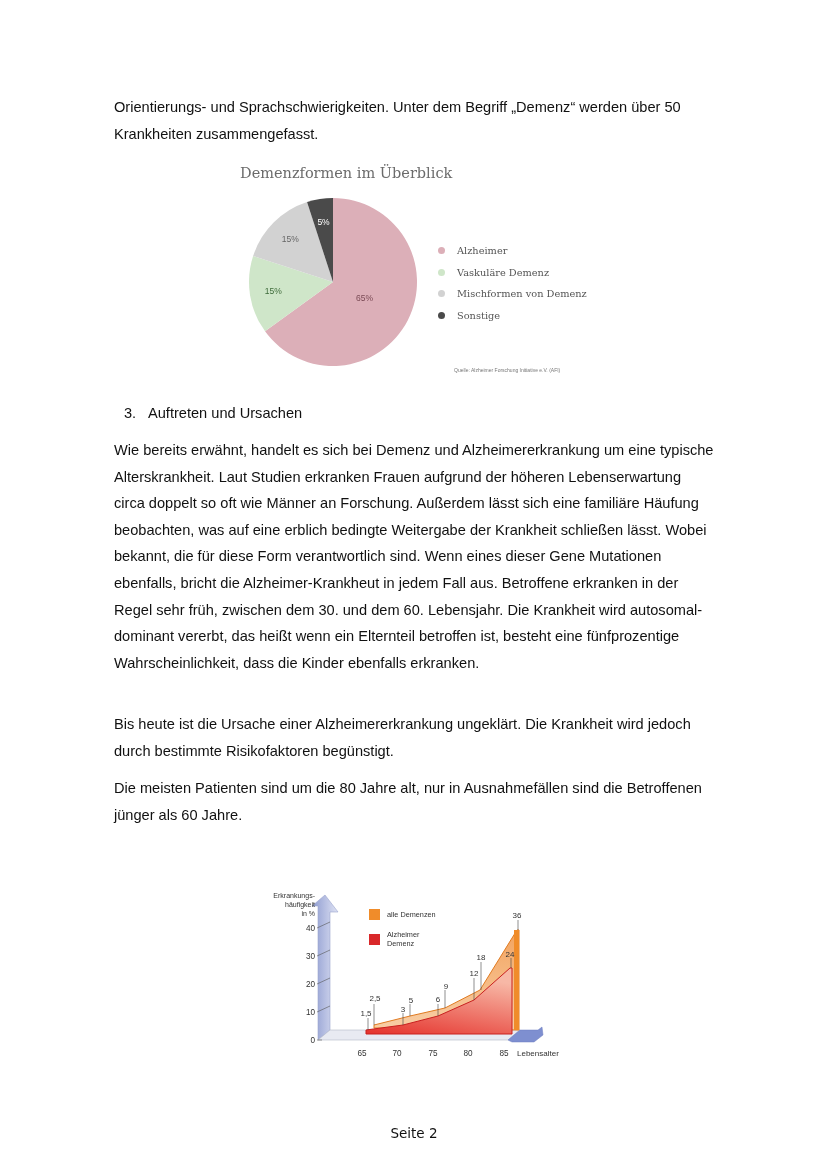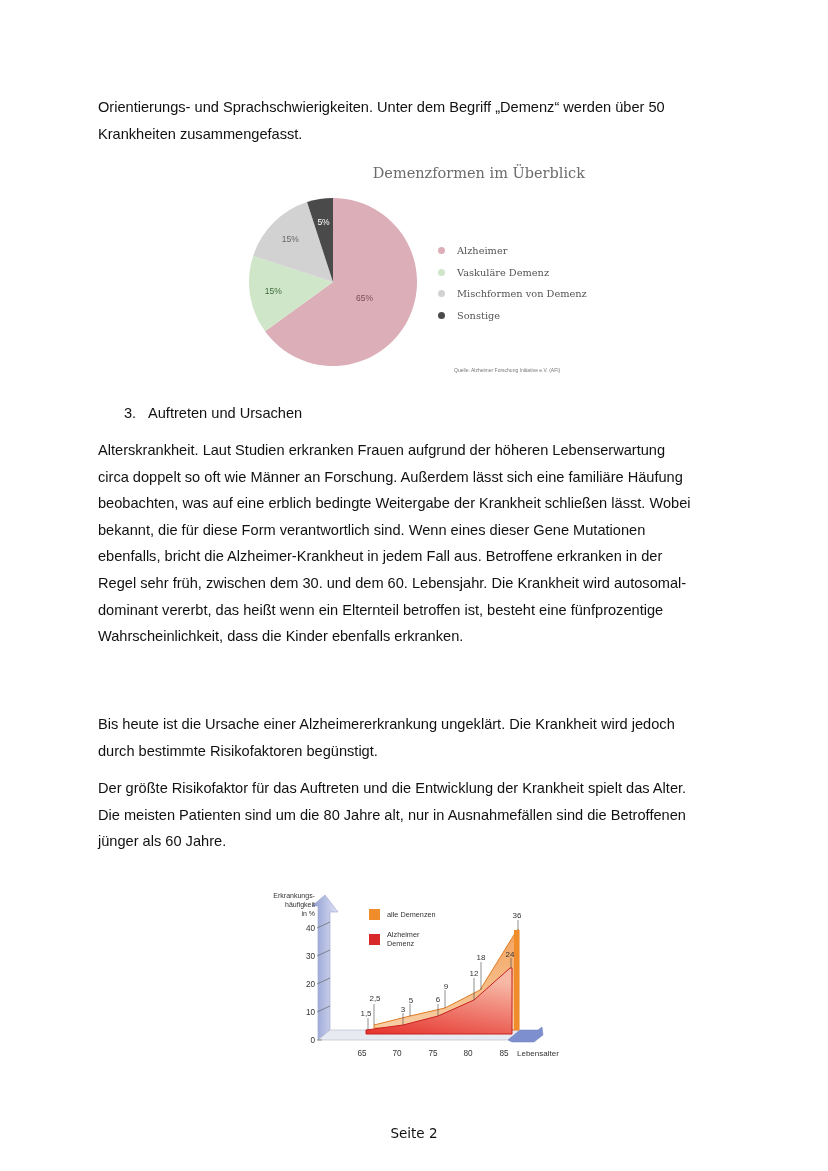--- a/index.html
+++ b/index.html
@@ -1,22 +1,22 @@
 <!DOCTYPE html>
 <html><head>
 <meta charset="utf-8">
 <style>
   html, body { margin: 0; padding: 0; background: #ffffff; }
   body { width: 828px; height: 1171px; position: relative; overflow: hidden;
          font-family: "Liberation Sans", sans-serif; color: #111; }
   .p { position: absolute; left: 98px; width: 640px; font-size: 14.6px; line-height: 26.6px; margin: 0; }
-  .p span { display: block; white-space: nowrap; }
+  .p span { display: block; white-space: nowrap; margin-left: 16px; }
   .heading { position: absolute; left: 124px; top: 402px; font-size: 14.6px; line-height: 22px; }
   .heading .num { display: inline-block; width: 24px; }
-  .pie-title { position: absolute; left: 240px; width: 345px; top: 165px; text-align: right;
+  .pie-title { position: absolute; left: 240px; width: 345px; top: 165px; text-align: left;
                font-family: "DejaVu Serif", serif; font-size: 14.5px; color: #6b6b6b; }
   .legend { position: absolute; left: 438px; top: 240px; font-family: "DejaVu Serif", serif;
             font-size: 9.8px; color: #555; }
   .legend .row { display: flex; align-items: center; height: 21.5px; }
   .legend .dot { width: 7px; height: 7px; border-radius: 50%; margin-right: 12px; }
   .source { position: absolute; left: 454px; top: 367px; font-size: 5px; color: #777; }
   .footer { position: absolute; left: 0; width: 828px; top: 1085px; text-align: center;
             font-family: "DejaVu Sans", sans-serif; font-size: 13.5px; color: #111; margin-top: 40px; }
   svg text { font-family: "Liberation Sans", sans-serif; }
 </style>
@@ -63,37 +63,37 @@
     <span>Sonstige</span>
   </div>
 </div>
 <div class="source">Quelle: Alzheimer Forschung Initiative e.V. (AFI)</div>
 
 <div class="heading">
   <span class="num">3.</span><span>Auftreten und Ursachen</span>
 </div>
 
 <div class="p" style="top:437px;">
+  <span>Wie bereits erwähnt, handelt es sich bei Demenz und Alzheimererkrankung um eine typische</span>
   <span>Alterskrankheit. Laut Studien erkranken Frauen aufgrund der höheren Lebenserwartung</span>
   <span>circa doppelt so oft wie Männer an Forschung. Außerdem lässt sich eine familiäre Häufung</span>
   <span>beobachten, was auf eine erblich bedingte Weitergabe der Krankheit schließen lässt. Wobei</span>
   <span>bekannt, die für diese Form verantwortlich sind. Wenn eines dieser Gene Mutationen</span>
   <span>ebenfalls, bricht die Alzheimer-Krankheut in jedem Fall aus. Betroffene erkranken in der</span>
   <span>Regel sehr früh, zwischen dem 30. und dem 60. Lebensjahr. Die Krankheit wird autosomal-</span>
   <span>dominant vererbt, das heißt wenn ein Elternteil betroffen ist, besteht eine fünfprozentige</span>
   <span>Wahrscheinlichkeit, dass die Kinder ebenfalls erkranken.</span>
 </div>
 
 <div class="p" style="top:711px;">
   <span>Bis heute ist die Ursache einer Alzheimererkrankung ungeklärt. Die Krankheit wird jedoch</span>
   <span>durch bestimmte Risikofaktoren begünstigt.</span>
 </div>
 
 <div class="p" style="top:775px;">
-  <span>Der größte Risikofaktor für das Auftreten und die Entwicklung der Krankheit spielt das Alter.</span>
   <span>Die meisten Patienten sind um die 80 Jahre alt, nur in Ausnahmefällen sind die Betroffenen</span>
   <span>jünger als 60 Jahre.</span>
 </div>
 
 <svg style="position:absolute;left:250px;top:885px;" width="330" height="185" viewBox="250 885 330 185">
   <defs>
     <linearGradient id="axisGrad" x1="0" y1="0" x2="1" y2="0">
       <stop offset="0" stop-color="#8e9bd0"></stop>
       <stop offset="1" stop-color="#dfe3f4"></stop>
     </linearGradient>

